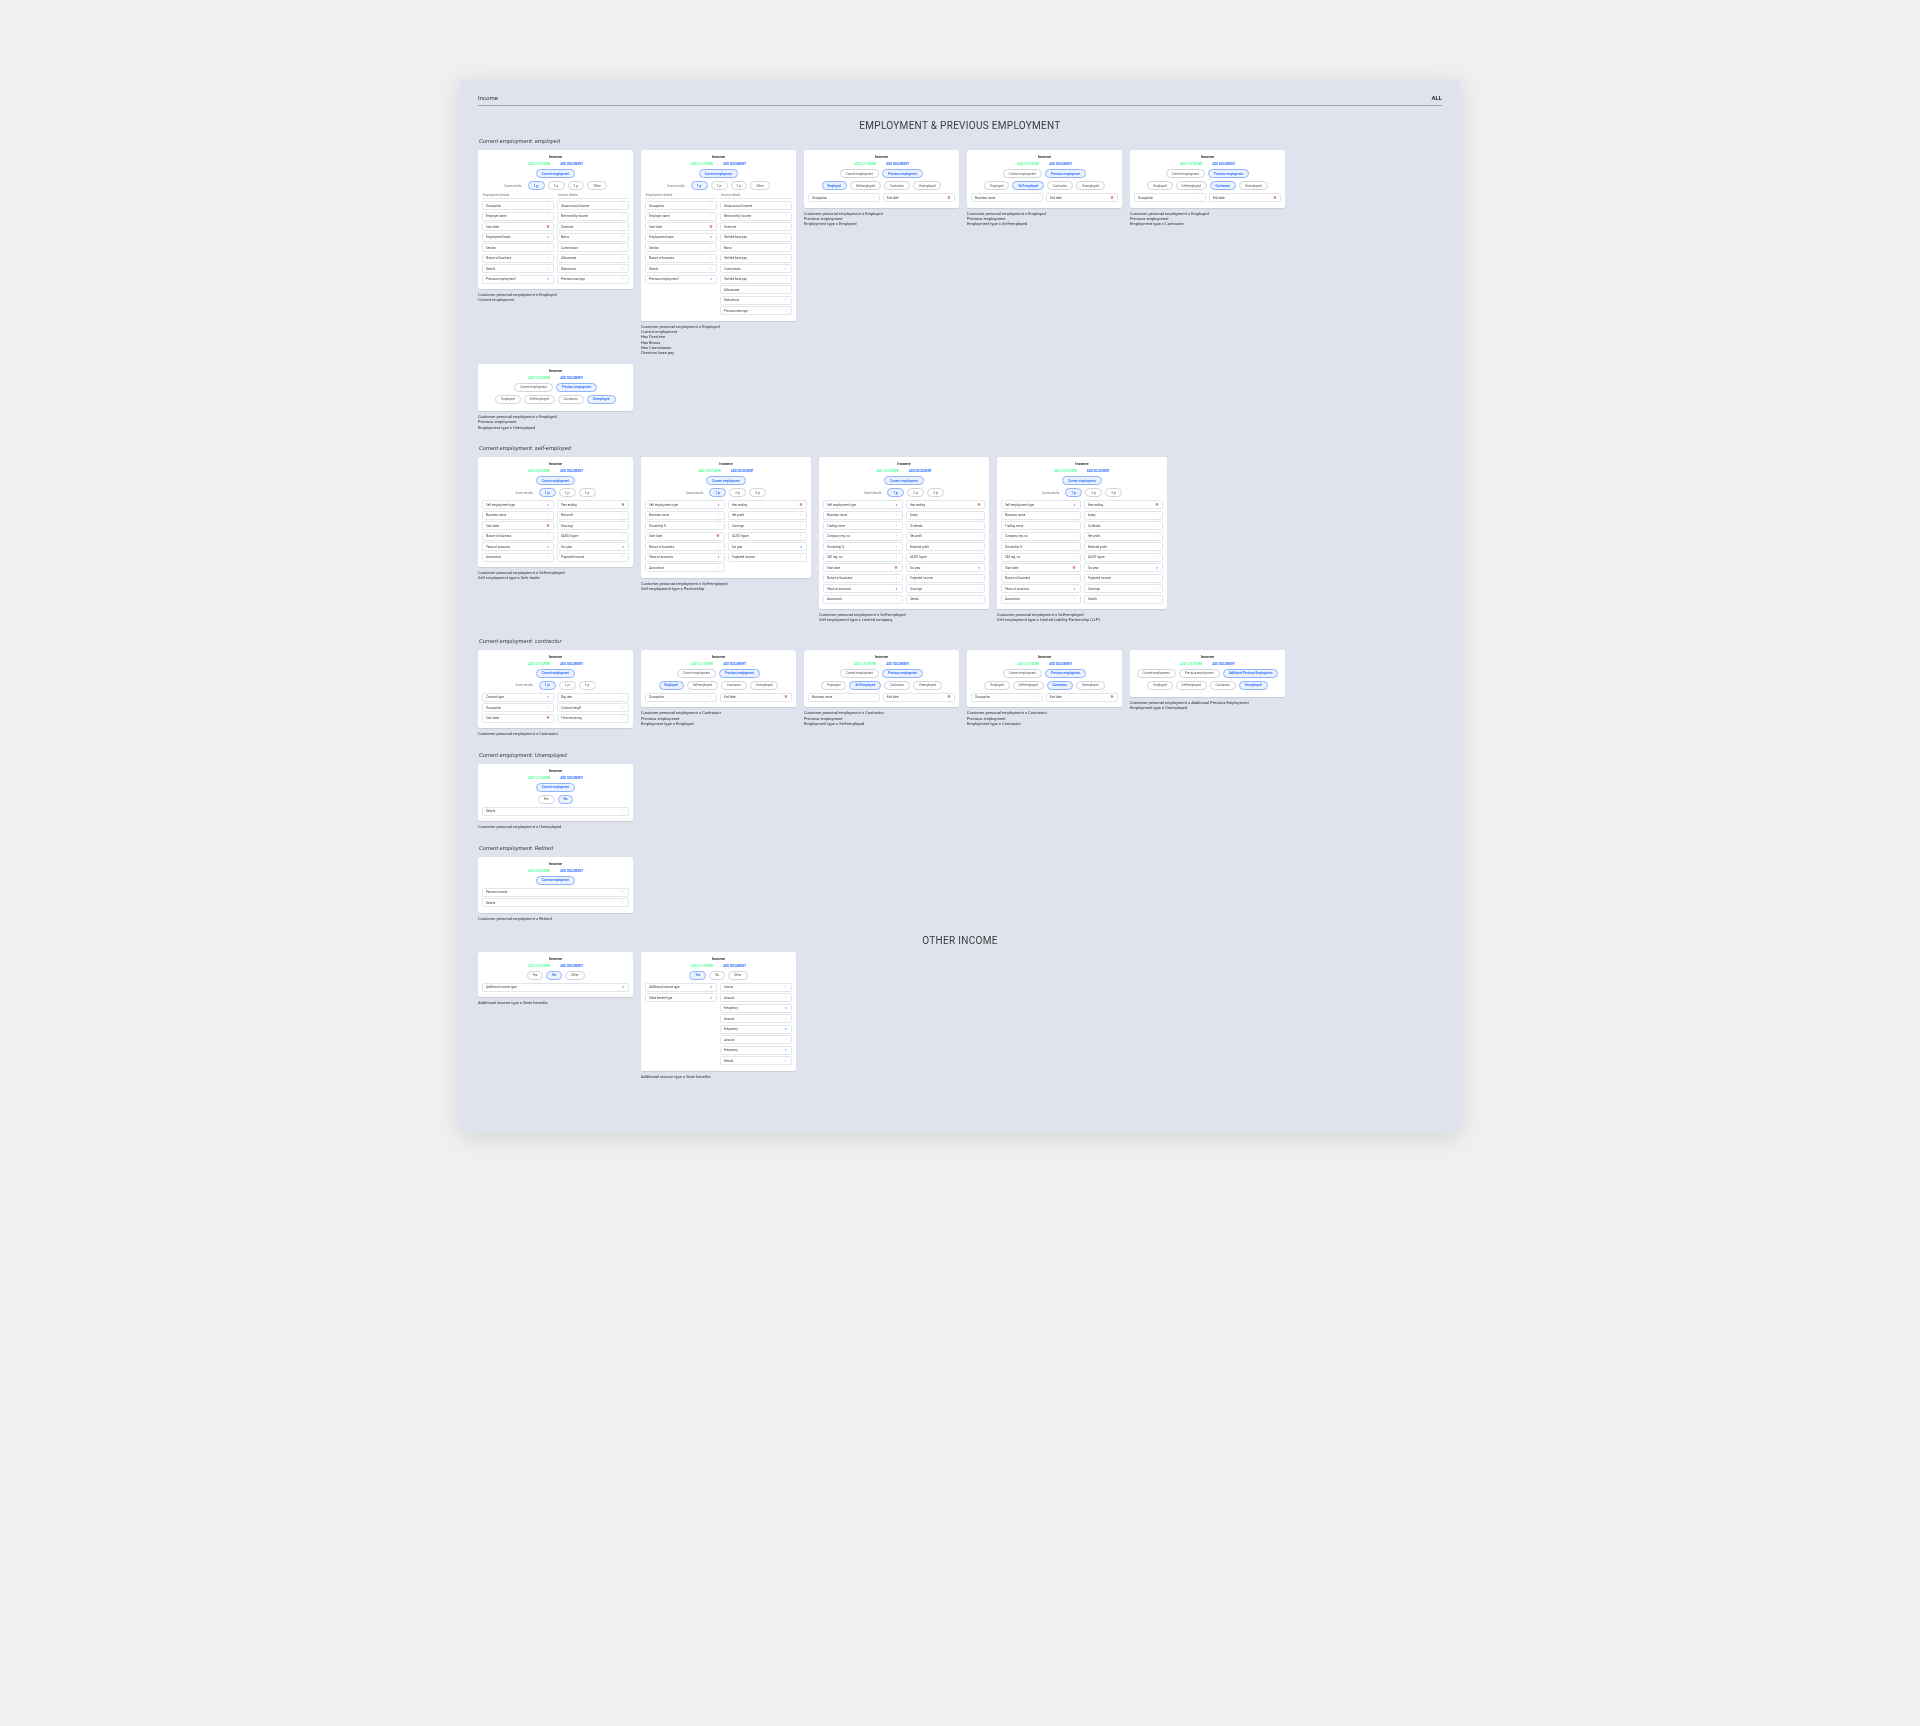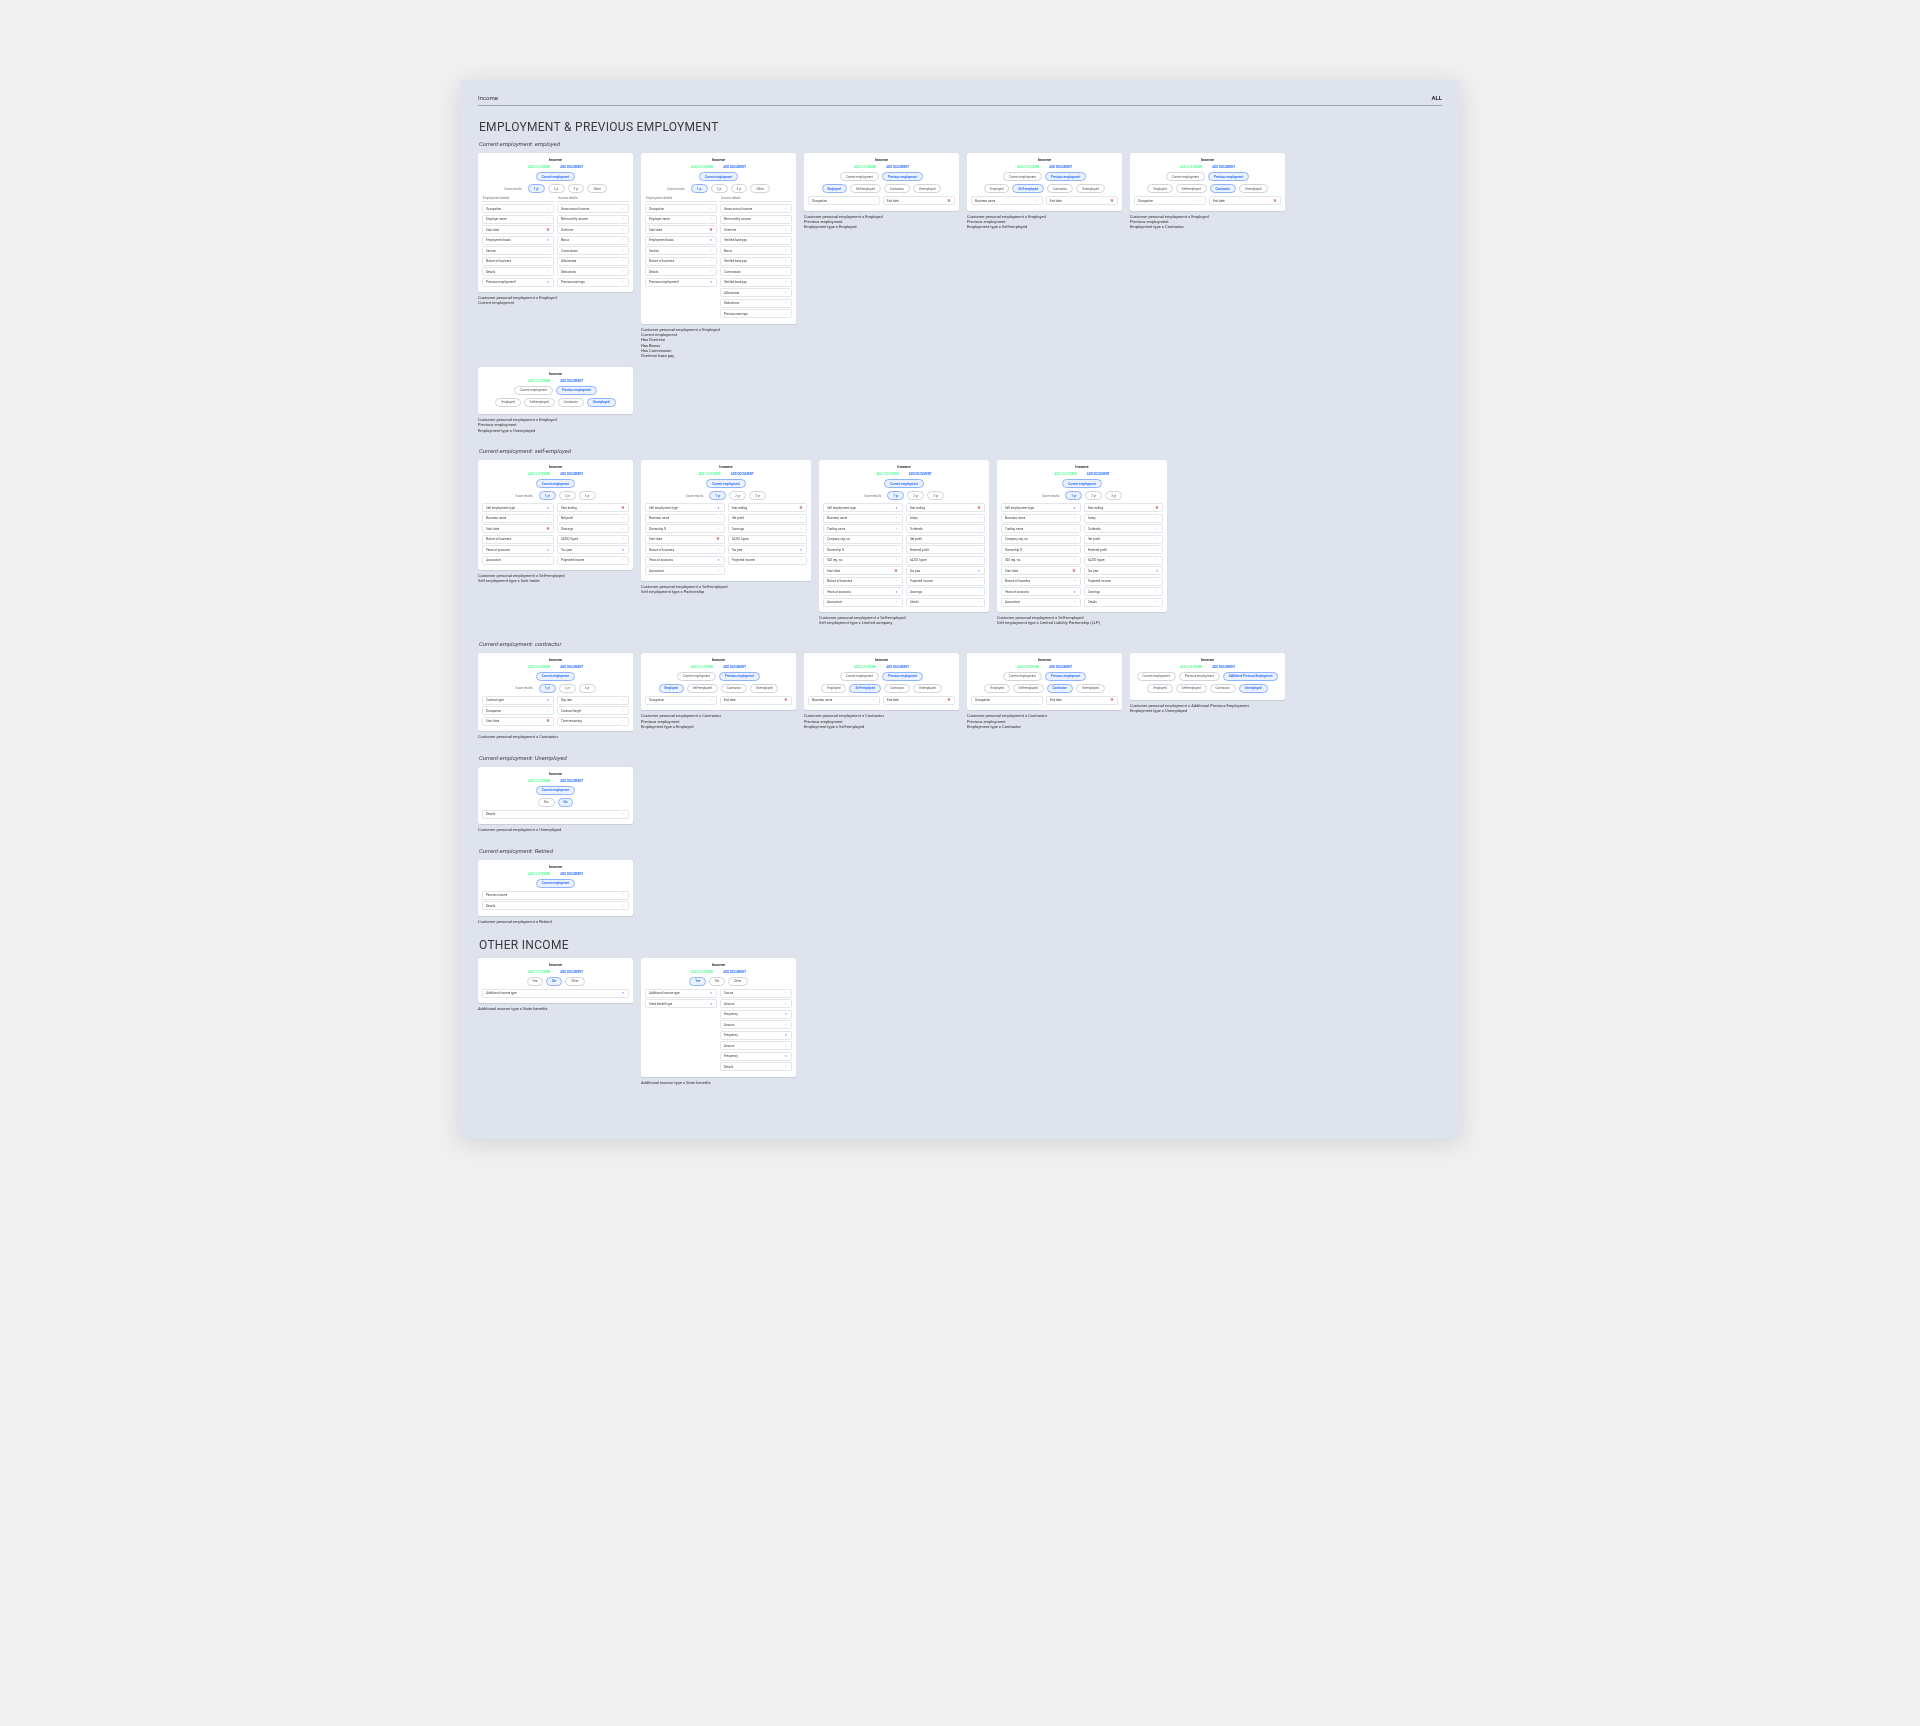--- a/index.html
+++ b/index.html
@@ -24,24 +24,25 @@
     justify-content: space-between;
     align-items: center;
     font-size: 6px;
     color: #333;
     padding-bottom: 4px;
     border-bottom: 1px solid #9aa;
     margin-bottom: 14px;
   }
   .top-bar .all { font-weight: 700; font-size: 6px; }
   .section-title {
-    font-size: 12px;
+    font-size: 10px;
     letter-spacing: .3px;
     color: #3a3a3a;
     margin: 12px 1px 6px 1px;
+    text-align: center;
   }
   .subsection-title {
     font-size: 6px;
     font-style: italic;
     color: #444;
     margin: 6px 1px 6px 1px;
   }
   .row {
     display: flex;
     flex-wrap: wrap;

